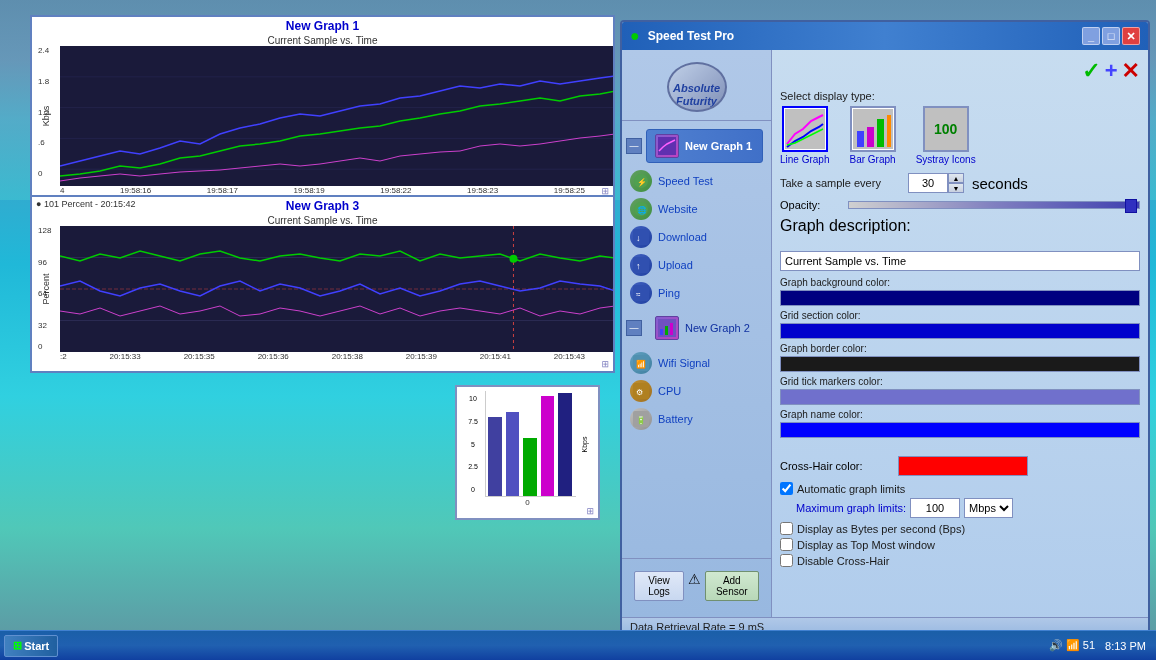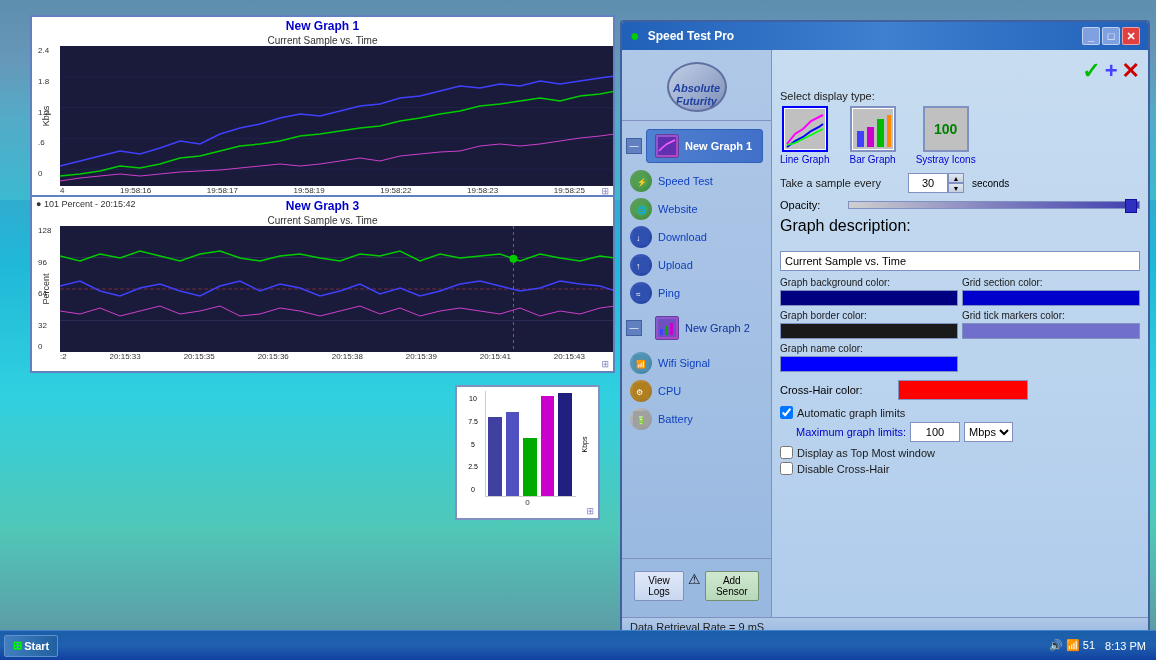--- a/index.html
+++ b/index.html
@@ -359,23 +359,23 @@
     .opacity-row {
       display: flex;
       align-items: center;
       gap: 8px;
       margin-bottom: 6px;
     }
 
     
     .color-grid {
       display: grid;
-      grid-template-columns: 1fr 1fr;
+      grid-template-columns: 1fr;
       gap: 4px;
-      margin-bottom: 8px;
+      margin-bottom: 18px;
     }
 
     .color-row {
       display: flex;
       flex-direction: column;
       gap: 2px;
     }
 
     .color-label {
       font-size: 10px;
@@ -760,21 +760,21 @@
 
       <div class="form-row">
         <span class="form-label">Take a sample every</span>
         <div class="spinner-input">
           <input type="text" value="30" style="width: 40px; border: 1px solid rgb(128, 144, 192); height: 20px; text-align: center; font-size: 11px; padding: 2px;">
           <div class="spinner-btns">
             <div class="spinner-btn">▲</div>
             <div class="spinner-btn">▼</div>
           </div>
         </div>
-        <span style="font-size:10px;">seconds</span>
+        <span style="font-size:15px;">seconds</span>
       </div>
 
       <div class="opacity-row">
         <span style="font-size:11px; min-width:60px;">Opacity:</span>
         <div style="flex:1; position:relative; height:8px; background: linear-gradient(90deg, #d0d0d0, #8080c0, #4040b0); border:1px solid #8090c0;">
           <div style="position:absolute; right:2px; top:-3px; width:12px; height:14px; background:#3030c0; border:1px solid #1010a0; cursor:pointer;"></div>
         </div>
       </div>
 
       <div style="font-size:16px; margin-bottom:16px;">Graph description:</div>
@@ -816,20 +816,24 @@
       <div class="max-limits-row">
         <span style="font-size:11px; color:#0000cc;">Maximum graph limits:</span>
         <input type="text" value="100" class="max-limits-input" style="">
         <select class="max-limits-select">
           <option>Mbps</option>
           <option>Kbps</option>
           <option>Gbps</option>
         </select>
       </div>
 
+      <div class="checkbox-row">
+        <input type="checkbox" style="">
+        <span class="checkbox-label">Display as Bytes per second (Bps)</span>
+      </div>
       <div class="checkbox-row">
         <input type="checkbox" style="">
         <span class="checkbox-label">Display as Top Most window</span>
       </div>
       <div class="checkbox-row">
         <input type="checkbox" style="">
         <span class="checkbox-label">Disable Cross-Hair</span>
       </div>
     </div>
   </div>

